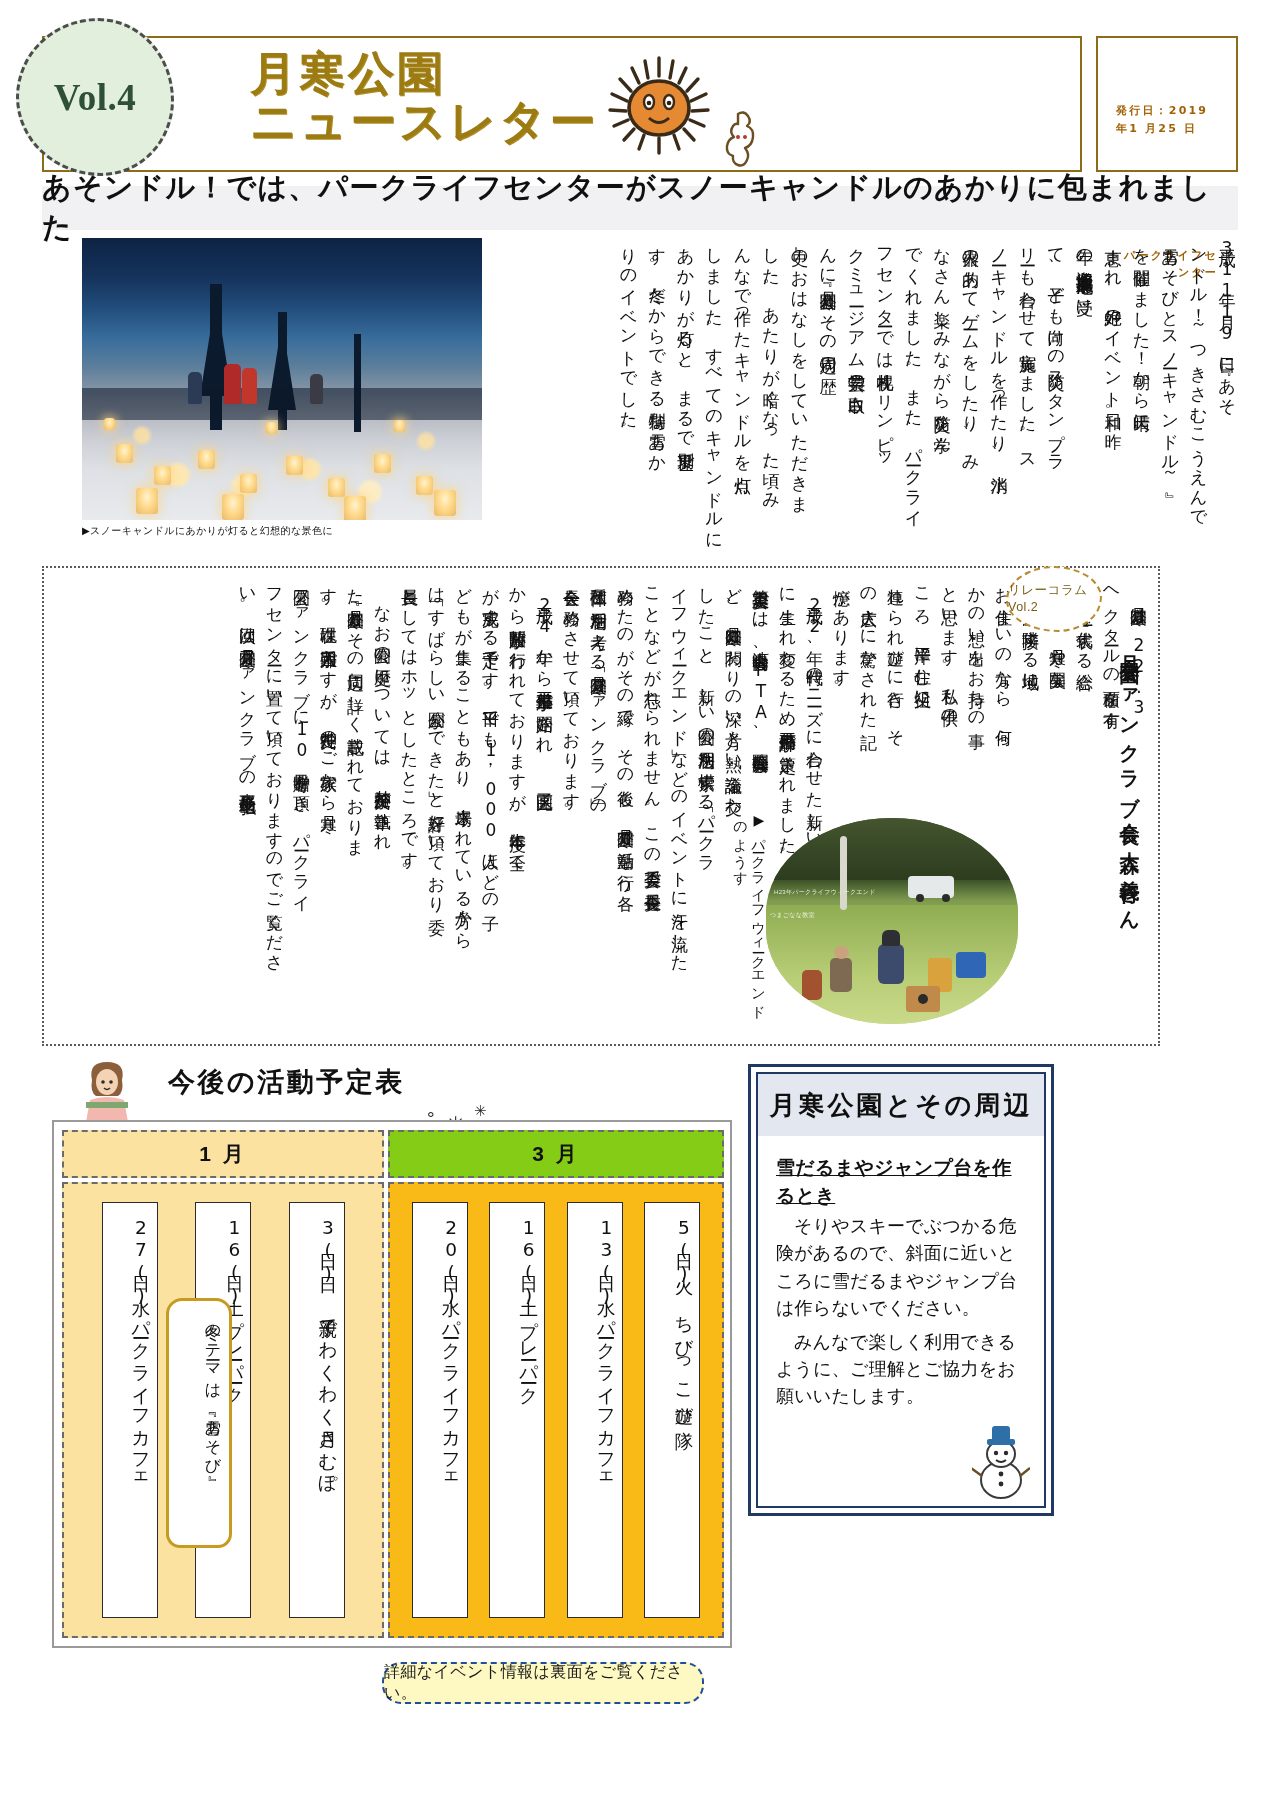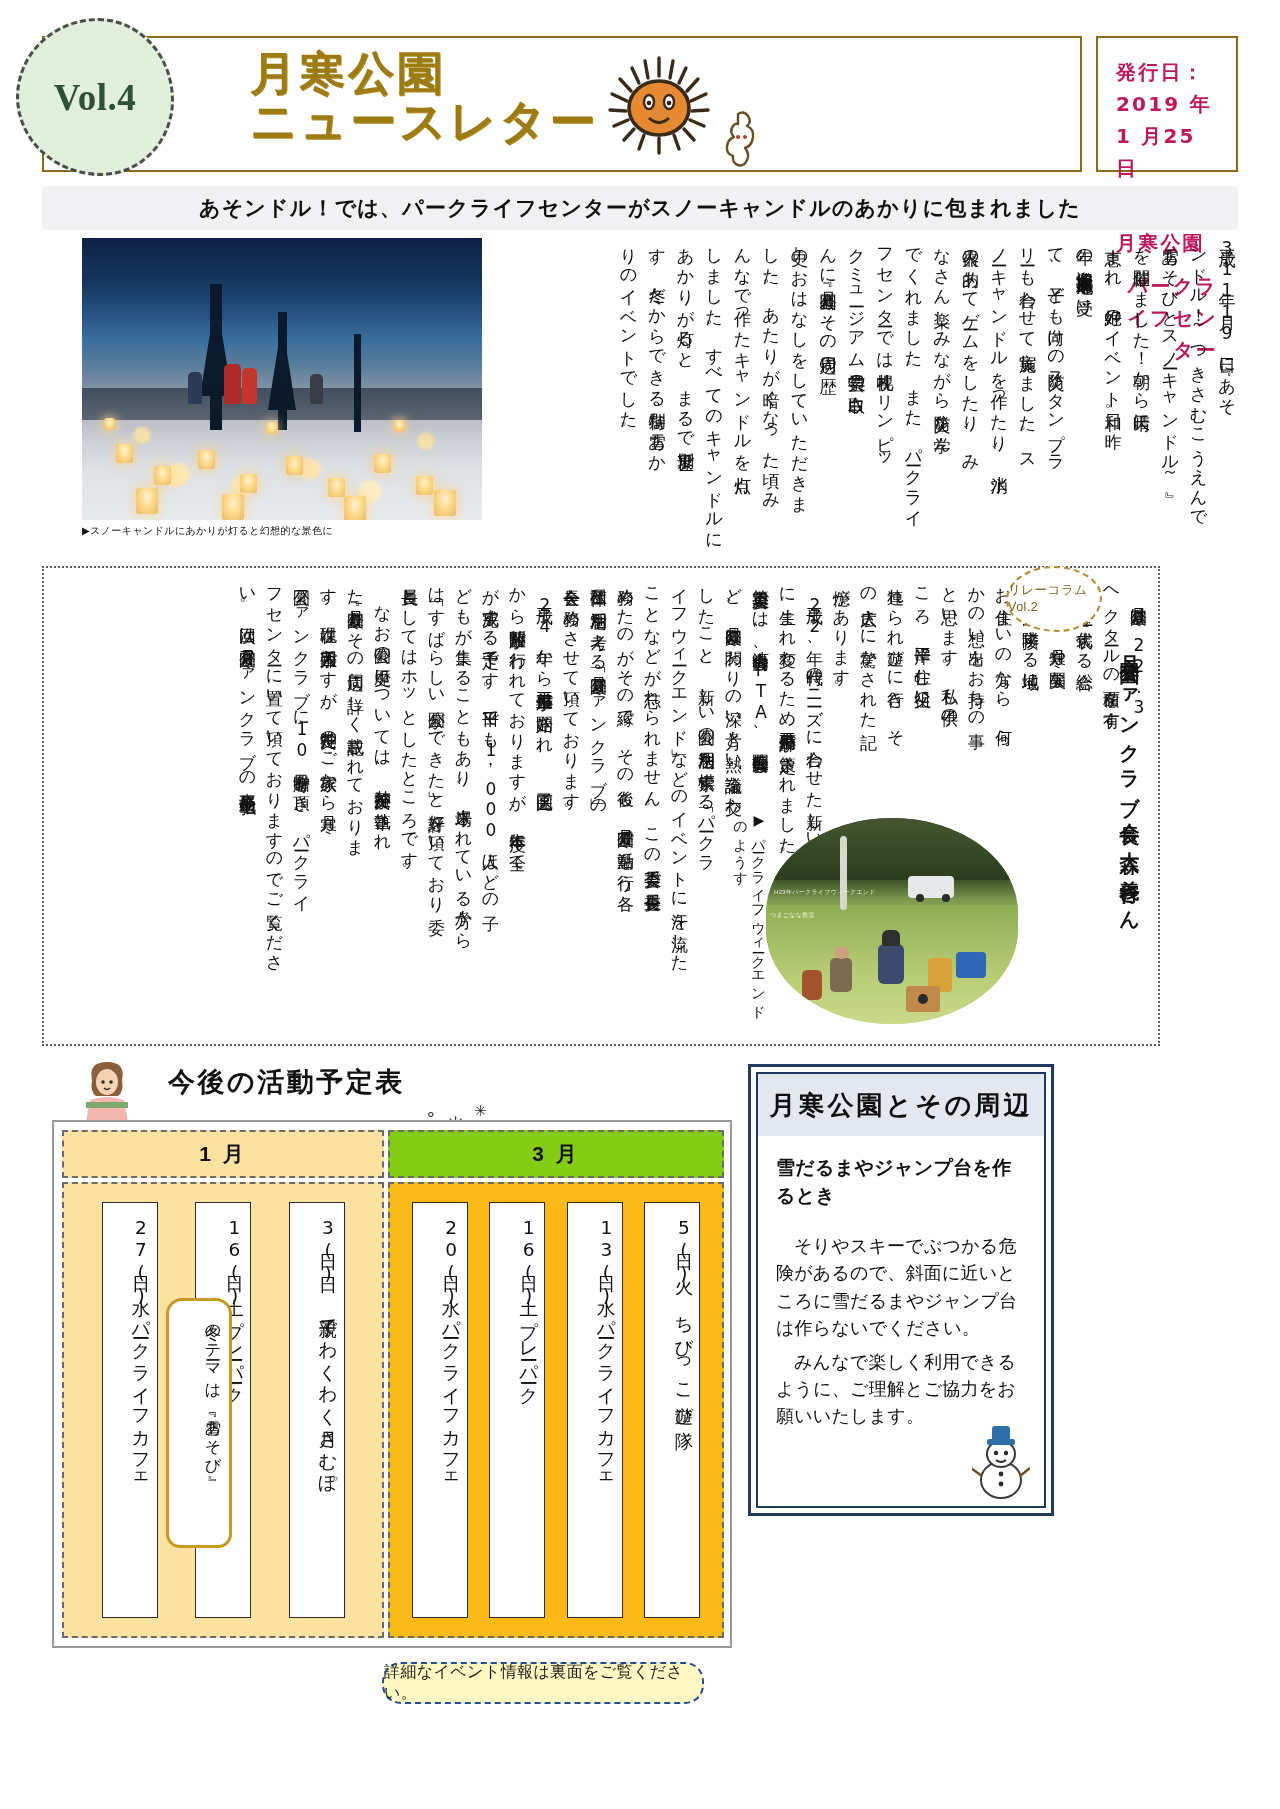--- a/index.html
+++ b/index.html
@@ -95,45 +95,46 @@
   }
 
   .pubinfo {
     flex: 1 1 auto;
     border: 2px solid #8a6d16;
     box-sizing: border-box;
     padding: 18px 14px 10px 18px;
     background: #fff;
   }
   .pubinfo div {
-    font-size: 20px;
-    color: #be185d;
+    font-size: 11px;
+    color: #a16207;
     letter-spacing: 2.2px;
     line-height: 1.6;
     margin-bottom: 11px;
     font-family: "DejaVu Sans", sans-serif;
     font-weight: 600;
+    margin-top: 46px;
   }
   .pubinfo .indent { text-align: right; padding-right: 4px; }
 
   
   .headline {
     position: absolute;
     left: 42px;
     top: 186px;
     width: 1196px;
     height: 44px;
     background: #f1f1f4;
     display: flex;
     align-items: center;
     justify-content: center;
     box-sizing: border-box;
   }
   .headline-text {
-    font-size: 21px;
+    font-size: 29px;
     font-weight: 700;
     color: #101010;
     letter-spacing: 1.2px;
   }
 
   
   .top-article {
     position: absolute;
     left: 42px;
     top: 238px;
@@ -477,21 +478,22 @@
     color: #0f0f0f;
     font-family: "DejaVu Sans", sans-serif;
   }
   .warn-body { padding: 18px 18px 10px 18px; }
   .warn-sub {
     font-size: 19px;
     font-weight: 700;
     color: #111;
     line-height: 1.45;
     letter-spacing: .3px;
-    margin-bottom: 24px;
+    margin-bottom: 4px;
+    text-decoration: underline;
   }
   .warn-p {
     font-size: 18px;
     color: #111;
     line-height: 1.52;
     letter-spacing: .2px;
     text-indent: 18px;
     margin-bottom: 6px;
   }
   .snowman {

